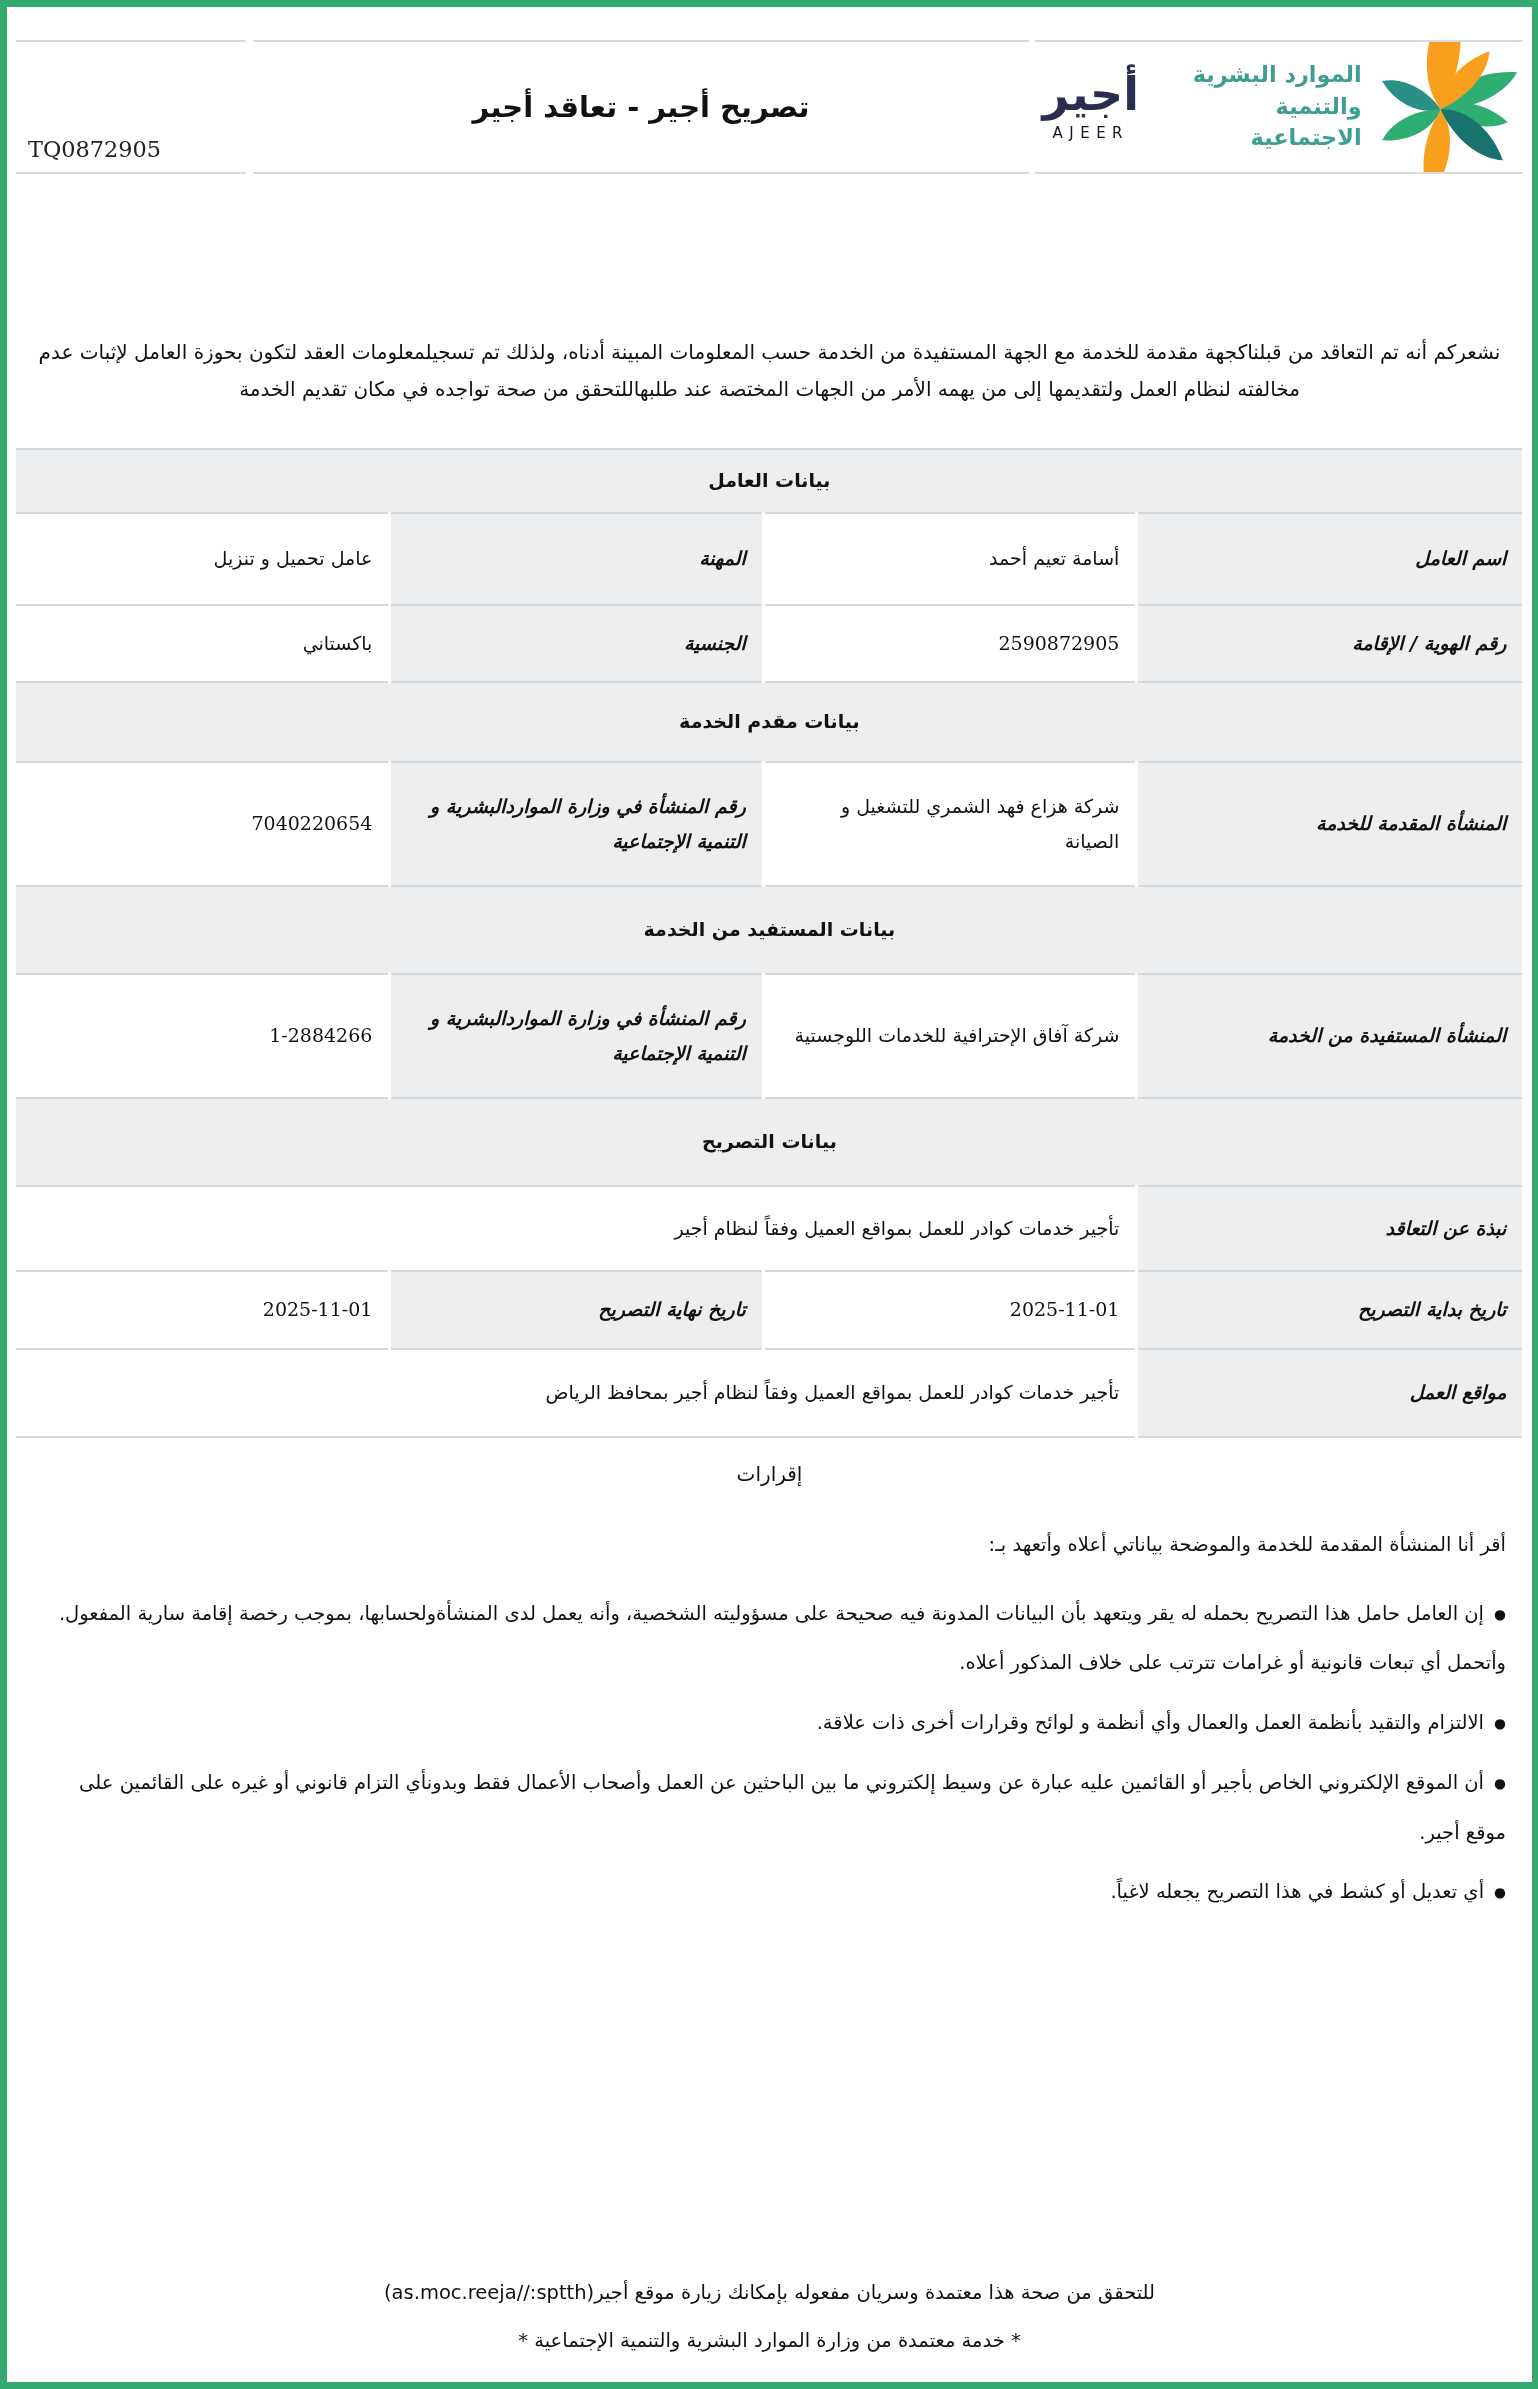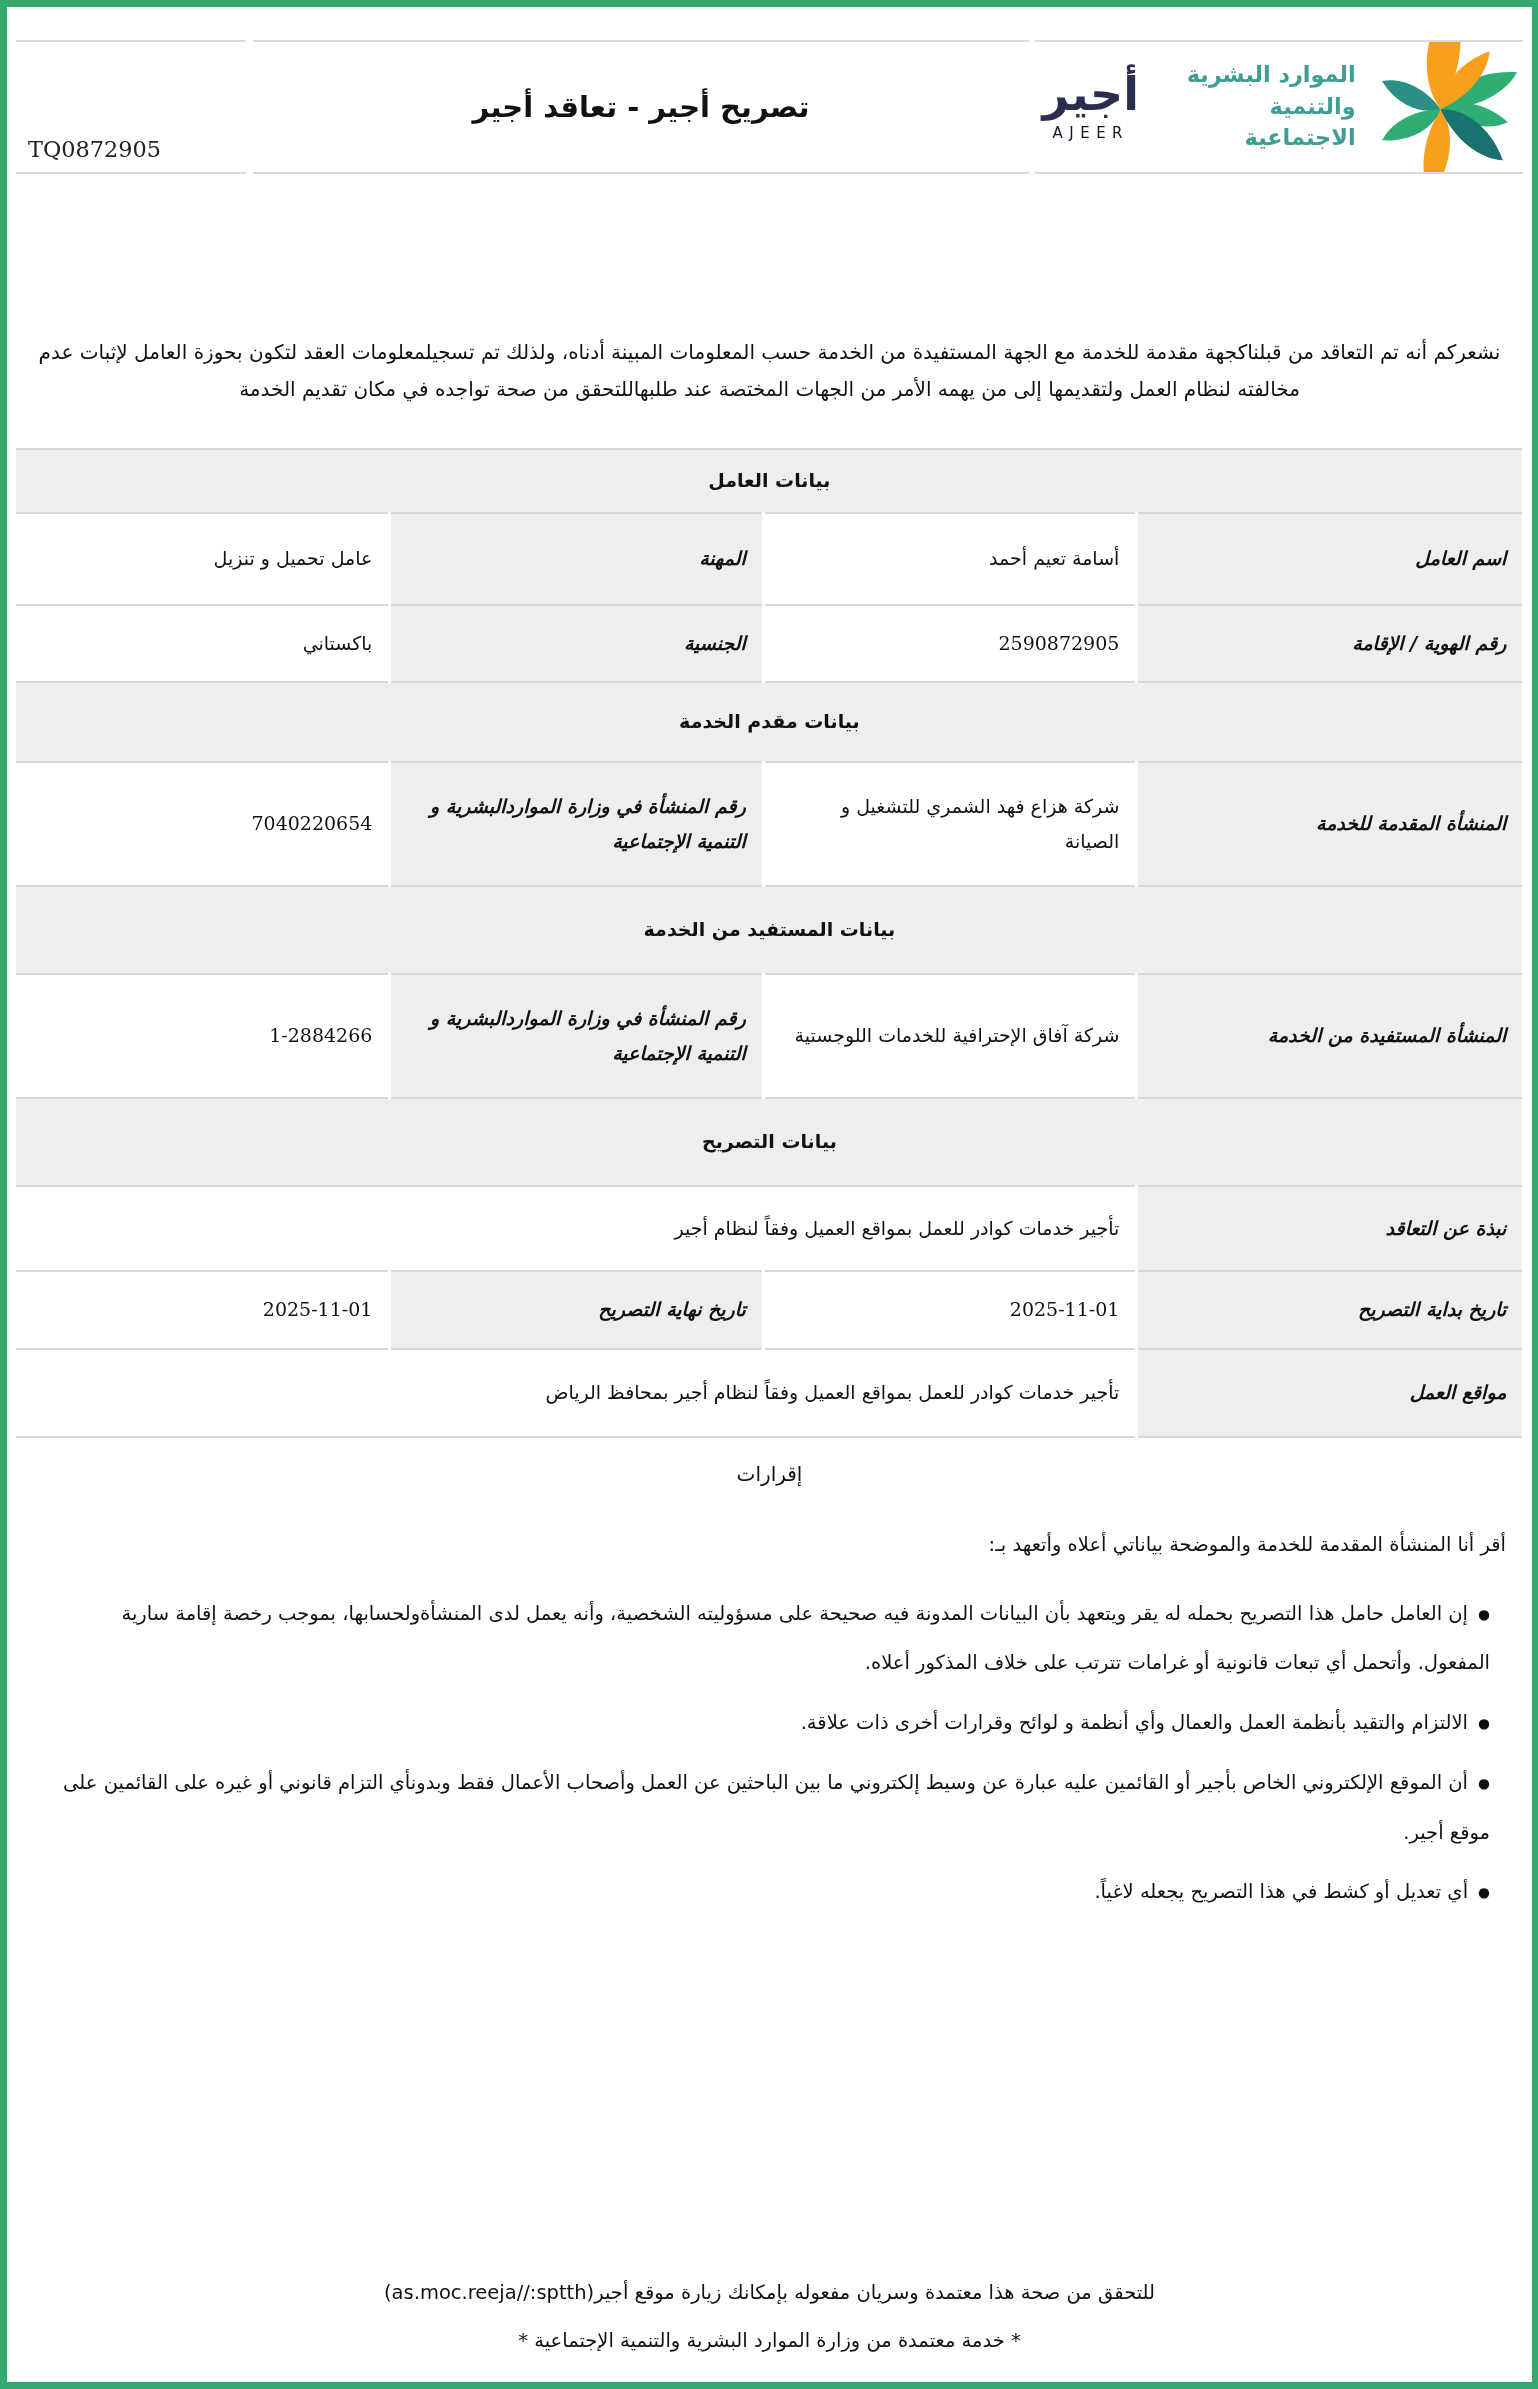--- a/index.html
+++ b/index.html
@@ -8,21 +8,21 @@
     width:1539px; height:2389px;
     border:7.2px solid #34a970; background:#fff;
     font-family:"DejaVu Sans", sans-serif; color:#111;
     overflow:hidden;
   }
   
   .hdr{display:flex; gap:6.5px; margin:32.5px 9.4px 0; height:134px; direction:ltr;}
   .hdr-cell{border-top:2.2px solid #d8dbdd; border-bottom:2.2px solid #d8dbdd; background:#fff; position:relative;}
   .hdr-tq{width:230px;}
   .hdr-title{flex:1; display:flex; align-items:center; justify-content:center;}
-  .hdr-logos{width:480px; display:flex; align-items:center; justify-content:center; gap:26px; padding-left:7.2px;}
+  .hdr-logos{width:480px; display:flex; align-items:center; justify-content:center; gap:20px; padding-left:7.2px;}
   .tq-num{position:absolute; bottom:10px; left:11.6px; font-family:"DejaVu Serif", serif; font-size:22.4px; color:#222;margin-top:9px;}
   .doc-title{font-size:29px; font-weight:bold; direction:rtl;}
   .ajeer{display:flex; flex-direction:column; align-items:center; margin-bottom:2.9px;}
   .ajeer-ar{font-size:46px; font-weight:bold; color:#2a2c50; line-height:1.1;}
   .ajeer-en{font-size:15px; font-weight:normal; color:#0f172a; letter-spacing:6.5px; margin-top:4.3px;}
   .ministry-text{direction:rtl; text-align:right; color:#3f9e93; font-weight:bold; font-size:22.4px; line-height:1.4;}
   .emblem{flex:0 0 auto;}
   
   .intro{margin:160px 21.7px 0; direction:rtl; text-align:center; font-size:20px; line-height:1.85;}
   
@@ -36,21 +36,21 @@
   .latin{font-family:"DejaVu Serif", serif; font-size:19.5px;}
   tr.h-sec1{height:64px;} tr.h-row1{height:92px;} tr.h-row2{height:77px;}
   tr.h-sec2{height:80px;} tr.h-prov{height:124px;}
   tr.h-sec3{height:88px;} tr.h-sec4{height:88px;}
   tr.h-about{height:85px;} tr.h-dates{height:78px;} tr.h-loc{height:88px;}
   
   .decl{direction:rtl; margin:24.6px 26px 0;}
   .decl-heading{text-align:center; font-size:20px; margin-bottom:38px;}
   .decl-intro{text-align:right; font-size:19.5px; margin-bottom:21.7px; line-height:2.2;}
   .decl-list{list-style:none; margin:0; padding:0;}
-  .decl-list li{font-size:19.5px; line-height:2.55; margin:10px 16px; text-align:right;}
+  .decl-list li{font-size:19.5px; line-height:2.55; margin:10px 0; text-align:right;}
   .blt{font-size:13.7px; vertical-align:middle; margin-left:10px;}
   
   .footer{position:absolute; bottom:17.3px; left:0; right:0; direction:rtl; text-align:center;
     font-size:19.5px; line-height:2.45;}
 </style>
 </head>
 <body>
 
 <div id="page">
 

